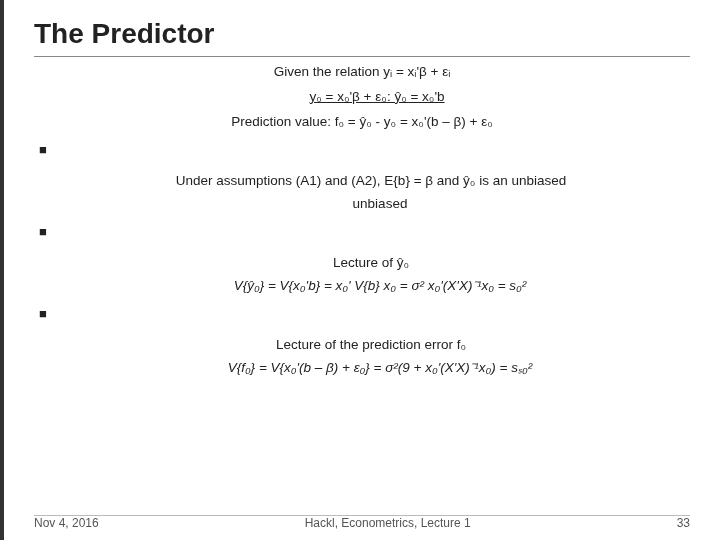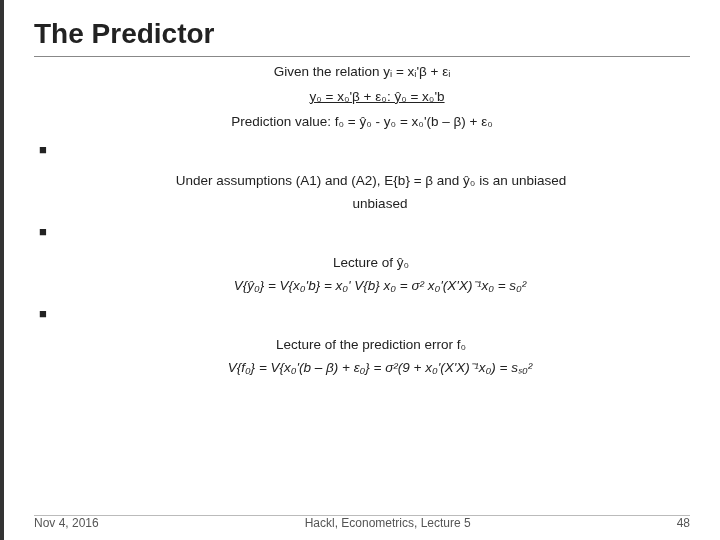--- a/index.html
+++ b/index.html
@@ -108,16 +108,16 @@
         <span class="bullet-text">
           <span>Lecture of  the prediction error f₀</span><br>
           <span class="sub-line indent2">V{f₀} = V{x₀'(b – β) + ε₀} = σ²(9 + x₀'(X'X)⁻¹x₀) = sₛ₀²</span>
         </span>
       </li>
     </ul>
   </div>
 
   <div class="footer">
     <span>Nov 4, 2016</span>
-    <span>Hackl, Econometrics, Lecture 5</span>
-    <span>48</span>
+    <span>Hackl, Econometrics, Lecture 1</span>
+    <span>33</span>
   </div>
 </div>
 
 </body></html>

